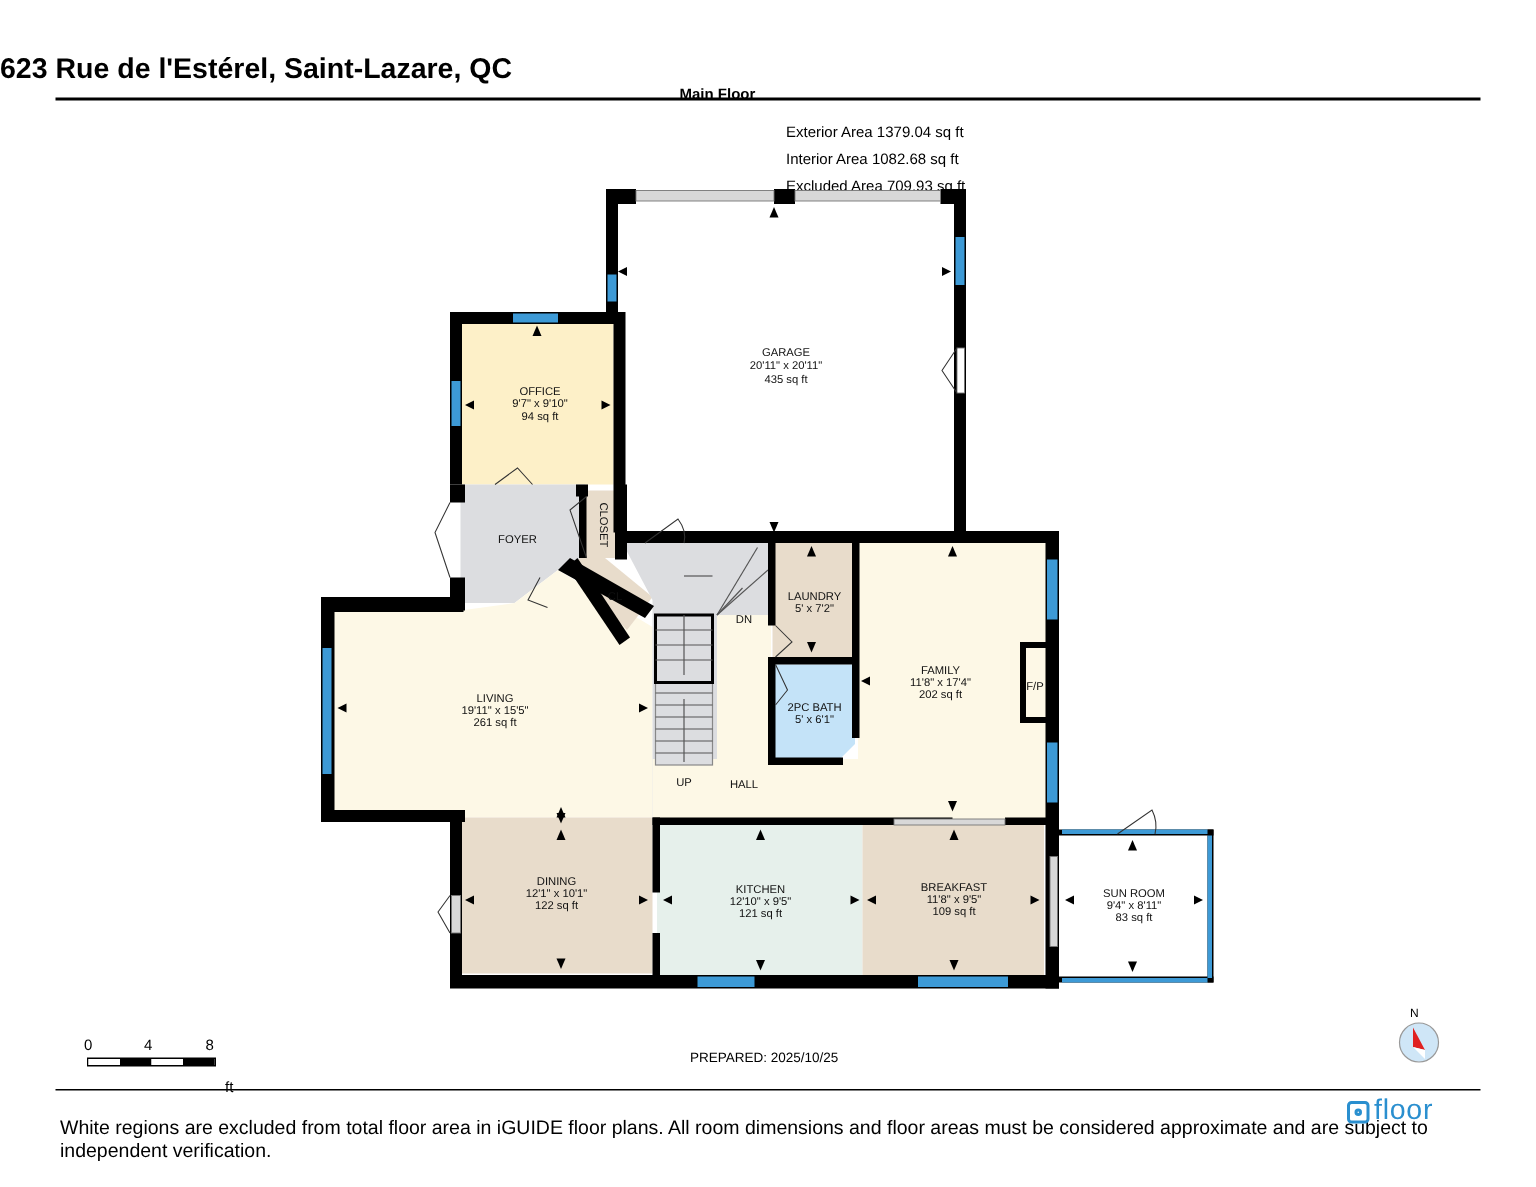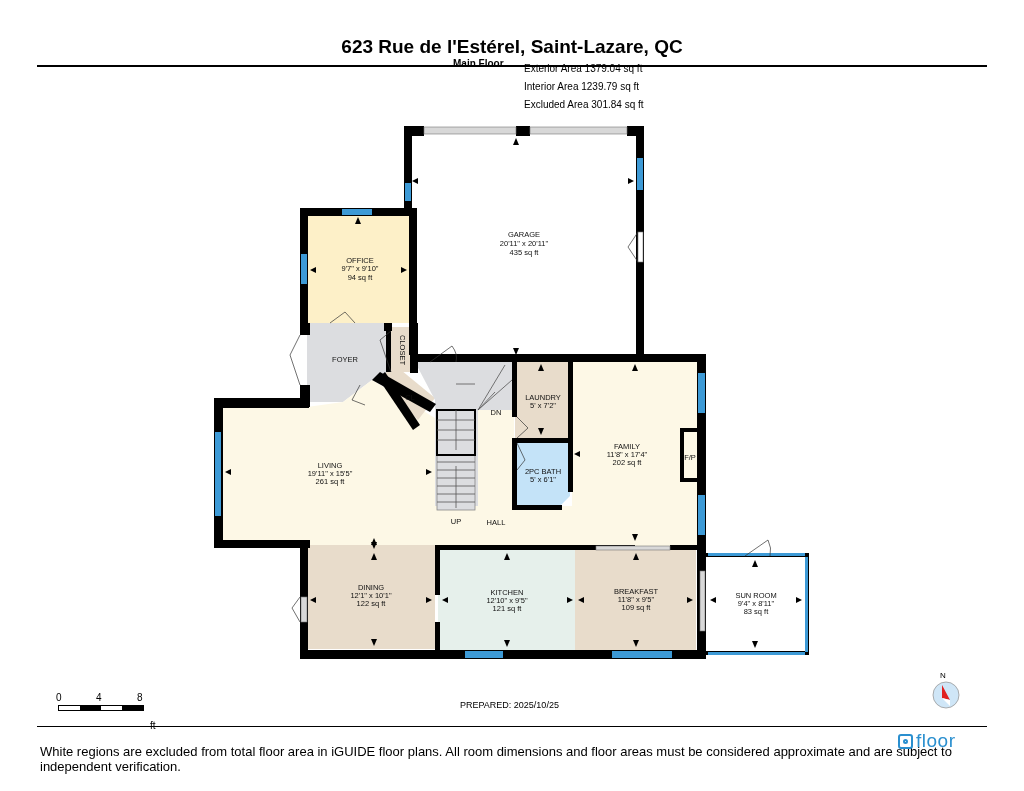--- a/index.html
+++ b/index.html
@@ -1,22 +1,22 @@
 <!DOCTYPE html>
 <html><head>
   <meta charset="utf-8">
   <style>
     html, body { margin: 0; padding: 0; background: #ffffff; }
     body { width: 1024px; height: 791px; position: relative; overflow: hidden;
            font-family: "Liberation Sans", sans-serif; color: #000; }
-    .title { position: absolute; left: 0; top: 36px; width: 1024px; text-align: center;
+    .title { position: absolute; left: 0; top: 36px; width: 1024px; text-align: left;
              font-size: 19px; font-weight: bold; }
     .rule-top { position: absolute; left: 37px; top: 65px; width: 950px; height: 2px; background: #000; }
     .floor-label { position: absolute; left: 453px; top: 58px; font-size: 10px; font-weight: bold; }
-    .area-lines { position: absolute; left: 524px; top: 60px; font-size: 10px; line-height: 18px; }
+    .area-lines { position: absolute; left: 524px; top: 80px; font-size: 10px; line-height: 18px; }
     svg.plan { position: absolute; left: 0; top: 0; }
     .room-text { font-family: "Liberation Sans", sans-serif; font-size: 7.5px; text-anchor: middle; fill: #111; }
     .scale { position: absolute; left: 56px; top: 692px; width: 110px; height: 22px; }
     .scale .lbl { position: absolute; top: 0; font-size: 10px; }
     .scale .bar { position: absolute; top: 13px; left: 2px; height: 4px; width: 84px; display: flex; border: 1px solid #000; }
     .scale .seg { flex: 1; }
     .scale .ft { position: absolute; left: 94px; top: 28px; font-size: 10px; }
     .prepared { position: absolute; left: 460px; top: 700px; font-size: 9px; }
     .rule-bottom { position: absolute; left: 37px; top: 726px; width: 950px; height: 1px; background: #000; }
     .disclaimer { position: absolute; left: 40px; top: 744px; font-size: 13px; }
@@ -29,22 +29,22 @@
     .compass { position: absolute; left: 928px; top: 670px; width: 40px; height: 44px; }
   </style>
 </head>
 <body>
 
 <div class="title">623 Rue de l'Estérel, Saint-Lazare, QC</div>
 <div class="rule-top"></div>
 <div class="floor-label">Main Floor</div>
 <div class="area-lines">
   <div>Exterior Area 1379.04 sq ft</div>
-  <div>Interior Area 1239.79 sq ft</div>
-  <div>Excluded Area 301.84 sq ft</div>
+  <div>Interior Area 1082.68 sq ft</div>
+  <div>Excluded Area 709.93 sq ft</div>
 </div>
 
 <svg class="plan" width="1024" height="791" viewBox="0 0 1024 791">
 
   <g>
     <rect x="409" y="130" width="229" height="228" fill="#ffffff"></rect>
     <rect x="307" y="215" width="102" height="108" fill="#fdf0c8"></rect>
     <polygon points="307,323 390,323 390,372 372,380 343,402 307,402" fill="#dcdde0"></polygon>
     <rect x="390" y="327" width="20" height="45" fill="#e8dccb"></rect>
     <polygon points="222,407 307,407 343,402 372,380 435,418 435,545 222,545" fill="#fdf8e6"></polygon>

